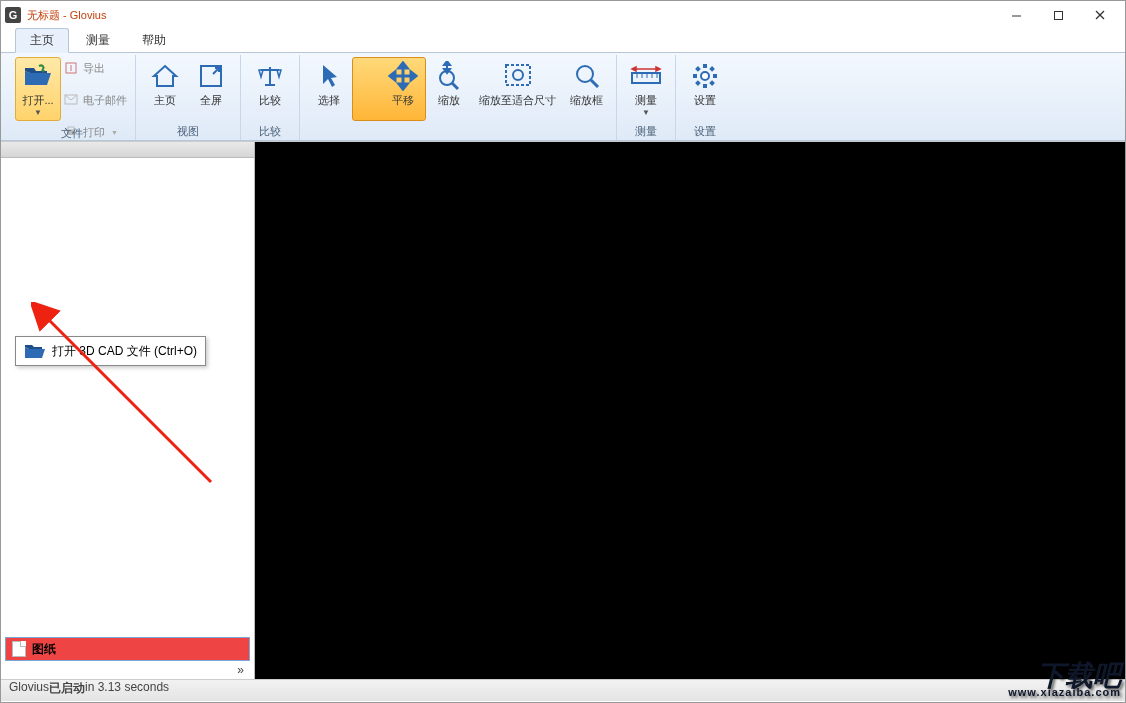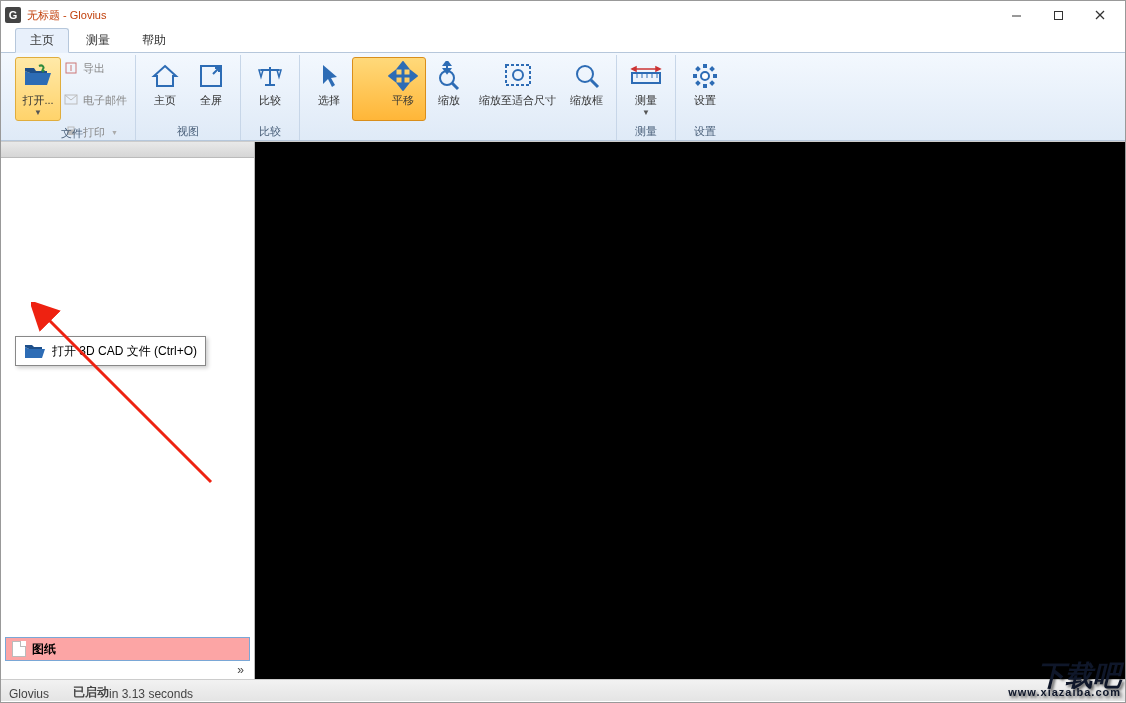--- a/index.html
+++ b/index.html
@@ -30,33 +30,33 @@
 
 .small-btns { display: flex; flex-direction: column; gap: 14px; justify-content: flex-start; padding-top: 2px; }
 .small-btn { display: flex; align-items: center; gap: 4px; font-size: 11px; color: #888; padding: 1px 2px; height: 18px; cursor: default; }
 .small-btn .si { width: 16px; height: 16px; display: inline-flex; align-items: center; justify-content: center; }
 .small-btn .drop { font-size: 7px; color: #aaa; margin-left: 2px; }
 
 .content { position: relative; height: 538px; display: flex; border-top: 1px solid #ccc; }
 .sidebar { width: 254px; background: #fff; display: flex; flex-direction: column; border-right: 1px solid #bbb; position: relative; }
 .sidebar-top { height: 16px; background: linear-gradient(#e9e9e9,#d6d6d6); border-bottom: 1px solid #bbb; }
 .tree-area { flex: 1; background: #fff; position: relative; }
-.sheet-tab { height: 24px; border: 1px solid #7aa7d6; background: #fca5a5; display: flex; align-items: center; padding: 0 6px; gap: 6px; font-size: 12px; font-weight: bold; margin: 0 4px 2px 4px; }
+.sheet-tab { height: 24px; border: 1px solid #7aa7d6; background: #ef4444; display: flex; align-items: center; padding: 0 6px; gap: 6px; font-size: 12px; font-weight: bold; margin: 0 4px 2px 4px; }
 .sheet-tab .doc-ic { width: 14px; height: 16px; border: 1px solid #bbb; background: #fff; position: relative; }
 .sheet-tab .doc-ic::after { content:''; position:absolute; top:-1px; right:-1px; width:5px; height:5px; background:#fff; border-left:1px solid #bbb; border-bottom:1px solid #bbb; }
 .collapse-row { height: 16px; display: flex; justify-content: flex-end; padding-right: 10px; font-size: 12px; color: #444; cursor: pointer; }
 .viewport { flex: 1; background: #000; }
 
 .tooltip { position: absolute; left: 14px; top: 150px; background: #fff; border: 1px solid #888; padding: 5px 8px; font-size: 12px; display: flex; align-items: center; gap: 6px; box-shadow: 2px 2px 4px rgba(0,0,0,.2); margin-top: 44px; }
 .tooltip svg { flex: none; }
 
 .arrow { position: absolute; pointer-events: none; }
 
-.statusbar { height: 22px; background: linear-gradient(#f2f2f2,#e4e4e4); border-top: 1px solid #ccc; display: flex; align-items: flex-end; padding: 0 8px; font-size: 12px; color: #444; }
-.statusbar b { font-weight: bold; margin-left: 24px; }
+.statusbar { height: 22px; background: linear-gradient(#f2f2f2,#e4e4e4); border-top: 1px solid #ccc; display: flex; align-items: flex-start; padding: 0 8px; font-size: 12px; color: #444; }
+.statusbar b { font-weight: bold; }
 
 .watermark { position: absolute; right: 4px; bottom: 4px; color: #0f172a; font-weight: 900; font-style: italic; font-size: 28px; text-shadow: 2px 2px 3px rgba(0,0,0,.6); line-height: 0.9; text-align: right; }
 .watermark .url { font-size: 11px; font-weight: bold; font-style: normal; letter-spacing: 1px; }
 </style>
 </head>
 <body>
 
 <div class="titlebar">
   <div class="app-icon">G</div>
   <div class="title-text">无标题 - Glovius</div>

